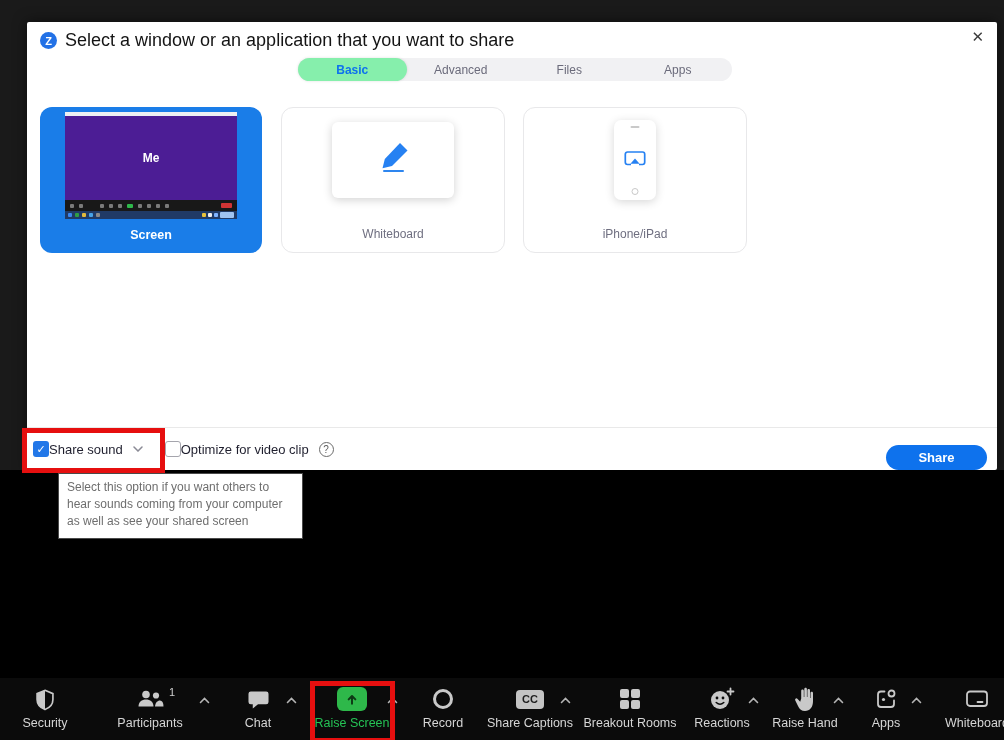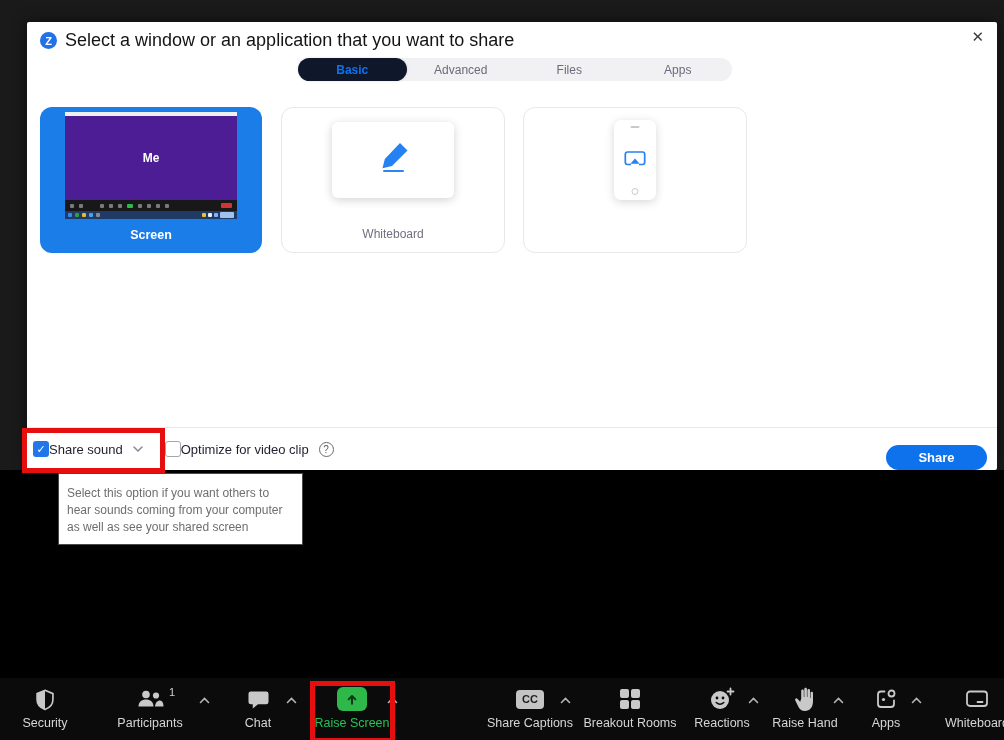--- a/index.html
+++ b/index.html
@@ -16,21 +16,21 @@
   .dlg-header { position:absolute; left:13px; top:8px; display:flex; align-items:center; gap:8px; }
   .zoom-logo { width:17px; height:17px; border-radius:50%; background:#2271e6; color:#fff;
                font-size:11px; font-weight:bold; display:flex; align-items:center; justify-content:center; }
   .dlg-title { font-size:18px; color:#141414; }
   .dlg-close { position:absolute; right:13px; top:6px; font-size:15px; color:#3c3c3c; cursor:default; }
 
   .tabs { position:absolute; left:271px; top:36px; width:434px; height:23px;
           background:#f1f1f3; border-radius:13px; display:flex; }
   .tab { flex:1; display:flex; align-items:center; justify-content:center;
          font-size:12px; color:#6b6b7b; border-radius:13px; }
-  .tab.active { background:#0f172a; color:#0E72ED; font-weight:bold; box-shadow:0 0 3px rgba(0,0,0,.12); }
+  .tab.active { background:#86efac; color:#0E72ED; font-weight:bold; box-shadow:0 0 3px rgba(0,0,0,.12); }
 
   
   .tile { position:absolute; top:85px; height:146px; border-radius:12px; }
   .tile-screen { left:13px; width:222px; background:#1a7de8; }
   .tile-card { background:#fff; border:1px solid #e8e8ea; width:224px; }
   .tile-wb { left:254px; }
   .tile-ip { left:496px; }
   .tile-label { position:absolute; bottom:11px; width:100%; text-align:center; font-size:12px; }
   .tile-screen .tile-label { color:#fff; font-weight:bold; font-size:12.5px; }
   .tile-card .tile-label { color:#6f6f80; }
@@ -78,21 +78,21 @@
                color:#fff; font-size:13px; font-weight:bold; display:flex; align-items:center;
                justify-content:center; border:none;margin-top:17px; }
 
   
   .hl-box { position:absolute; border:5px solid #e60f0f; z-index:60; }
   .hl-sound { left:22px; top:428px; width:143px; height:45px; }
   .hl-share { left:310px; top:681px; width:85px; height:62px; }
 
   .tooltip { position:absolute; left:58px; top:473px; width:245px; z-index:40;
              background:#fff; border:1px solid #4a4a4a; box-shadow:2px 2px 0 rgba(0,0,0,.55);
-             padding:11px 8px 8px 8px; font-size:12px; line-height:1.42; color:#6e6e6e; }
+             padding:5px 8px 8px 8px; font-size:12px; line-height:1.42; color:#6e6e6e; }
 
   
   .toolbar { position:absolute; left:0; top:678px; width:1004px; height:62px; background:#0b0b0b; }
   .titem { position:absolute; top:8px; width:150px; transform:translateX(-50%);
            display:flex; flex-direction:column; align-items:center; gap:4px; }
   .ticon { height:26px; display:flex; align-items:center; justify-content:center; position:relative; }
   .tlabel { font-size:12.5px; color:#d6d6d6; white-space:nowrap; }
   .tlabel.green { color:#25c355; }
   .badge { position:absolute; right:-11px; top:0; font-size:11px; color:#cfcfcf; }
   .chev { position:absolute; top:19px; display:flex; }
@@ -173,20 +173,21 @@
     <div class="phone">
       <div class="dash"></div>
       <span class="mirror">
         <svg width="24" height="17" viewBox="0 0 24 17">
           <path d="M8 14.5 H4.5 a2.2 2.2 0 0 1 -2.2 -2.2 V4.2 a2.2 2.2 0 0 1 2.2 -2.2 h15 a2.2 2.2 0 0 1 2.2 2.2 v8.1 a2.2 2.2 0 0 1 -2.2 2.2 H16" fill="none" stroke="#2681f2" stroke-width="1.7"></path>
           <path d="M12 8.5 l4.6 5.3 h-9.2 z" fill="#2681f2"></path>
         </svg>
       </span>
       <div class="home"></div>
     </div>
+    <div class="tile-label">iPhone/iPad</div>
   </div>
 
   <div class="dlg-footer">
     <div class="cb checked">✓</div>
     <div class="foot-label">Share sound</div>
     <span class="chev-down">
       <svg width="10" height="6" viewBox="0 0 10 6">
           <path d="M1 1 l4 4 4 -4" fill="none" stroke="#8a8a95" stroke-width="1.5" stroke-linecap="round"></path>
         </svg>
     </span>
@@ -237,20 +238,26 @@
     <div class="ticon">
       <div class="ss-box">
         <svg width="16" height="16" viewBox="0 0 24 24">
           <path d="M12 19 V7.5 M12 7.5 l-5 5 M12 7.5 l5 5" stroke="#0e3b16" stroke-width="3" fill="none" stroke-linecap="round" stroke-linejoin="round"></path>
         </svg>
       </div>
     </div>
     <div class="tlabel green">Raise Screen</div>
   </div>
 
+  <div class="titem" style="left:443px">
+    <div class="ticon">
+        <div class="rec-ring"></div>
+      </div>
+    <div class="tlabel">Record</div>
+  </div>
 
   <div class="titem" style="left:530px">
     <div class="ticon">
       <div class="cc-badge">CC</div>
     </div>
     <div class="tlabel">Share Captions</div>
   </div>
 
   <div class="titem" style="left:630px">
     <div class="ticon">

